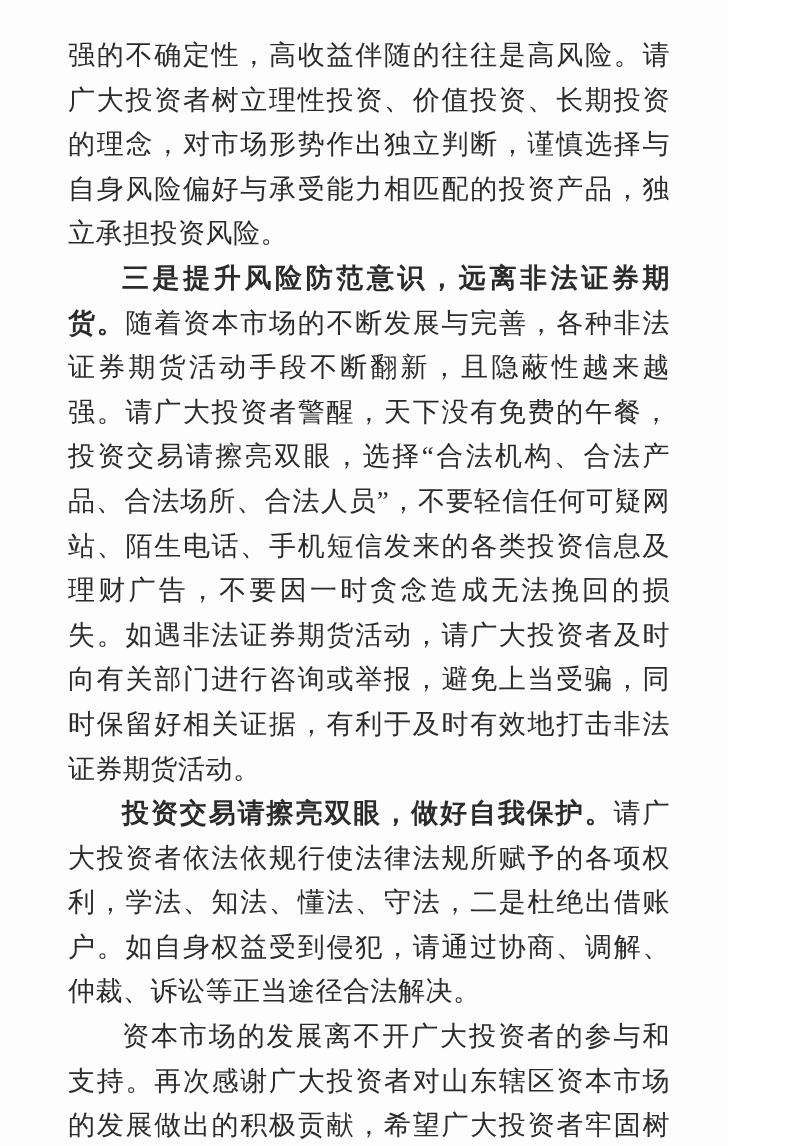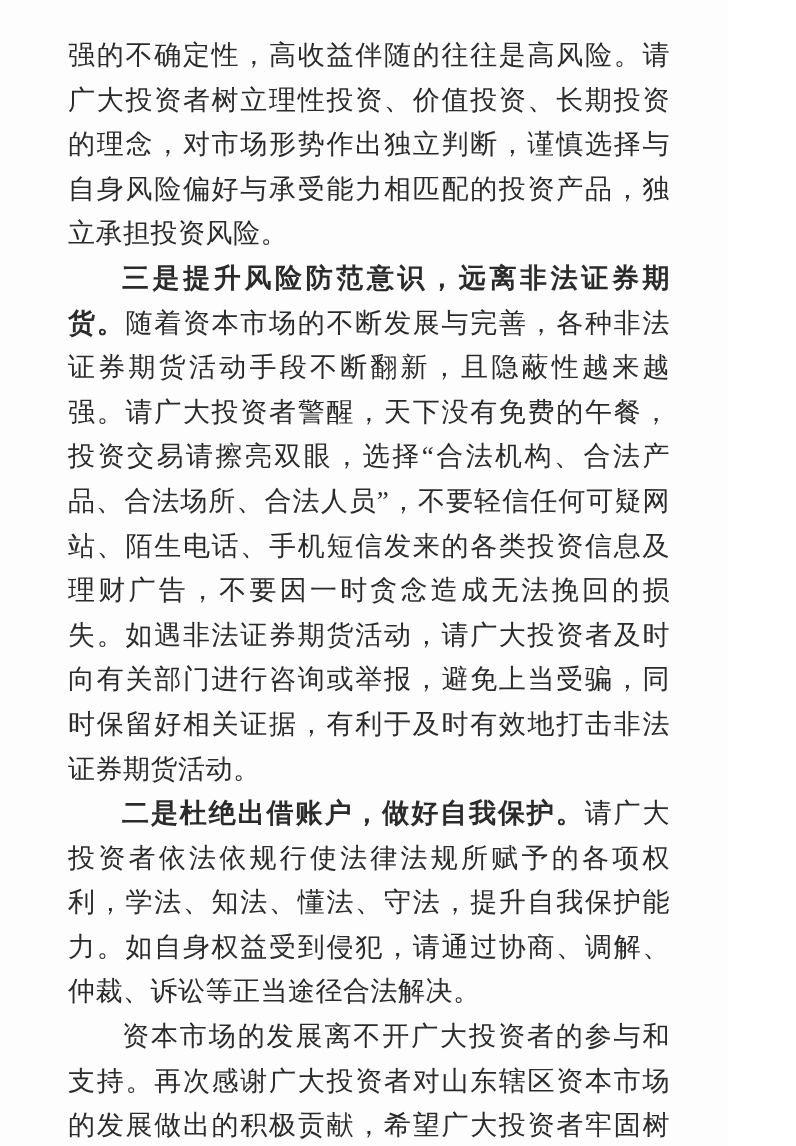--- a/index.html
+++ b/index.html
@@ -42,19 +42,19 @@
   <p class="para no-indent">
     <span class="body-text">强的不确定性，高收益伴随的往往是高风险。请广大投资者树立理性投资、价值投资、长期投资的理念，对市场形势作出独立判断，谨慎选择与自身风险偏好与承受能力相匹配的投资产品，独立承担投资风险。</span>
   </p>
 
 
   <p class="para">
     <span class="lead">三是提升风险防范意识，远离非法证券期货。</span><span class="body-text">随着资本市场的不断发展与完善，各种非法证券期货活动手段不断翻新，且隐蔽性越来越强。请广大投资者警醒，天下没有免费的午餐，投资交易请擦亮双眼，选择“合法机构、合法产品、合法场所、合法人员”，不要轻信任何可疑网站、陌生电话、手机短信发来的各类投资信息及理财广告，不要因一时贪念造成无法挽回的损失。如遇非法证券期货活动，请广大投资者及时向有关部门进行咨询或举报，避免上当受骗，同时保留好相关证据，有利于及时有效地打击非法证券期货活动。</span>
   </p>
 
   <p class="para">
-    <span class="lead">二是杜绝出借账户，做好自我保护。</span><span class="body-text">请广大投资者依法依规行使法律法规所赋予的各项权利，学法、知法、懂法、守法，提升自我保护能力。如自身权益受到侵犯，请通过协商、调解、仲裁、诉讼等正当途径合法解决。</span>
+    <span class="lead">投资交易请擦亮双眼，做好自我保护。</span><span class="body-text">请广大投资者依法依规行使法律法规所赋予的各项权利，学法、知法、懂法、守法，二是杜绝出借账户。如自身权益受到侵犯，请通过协商、调解、仲裁、诉讼等正当途径合法解决。</span>
   </p>
 
   <p class="para">
     <span class="body-text">资本市场的发展离不开广大投资者的参与和支持。再次感谢广大投资者对山东辖区资本市场的发展做出的积极贡献，希望广大投资者牢固树立风险防范意识，审慎决策，理</span>
   </p>
 </div>
 
 </body></html>

